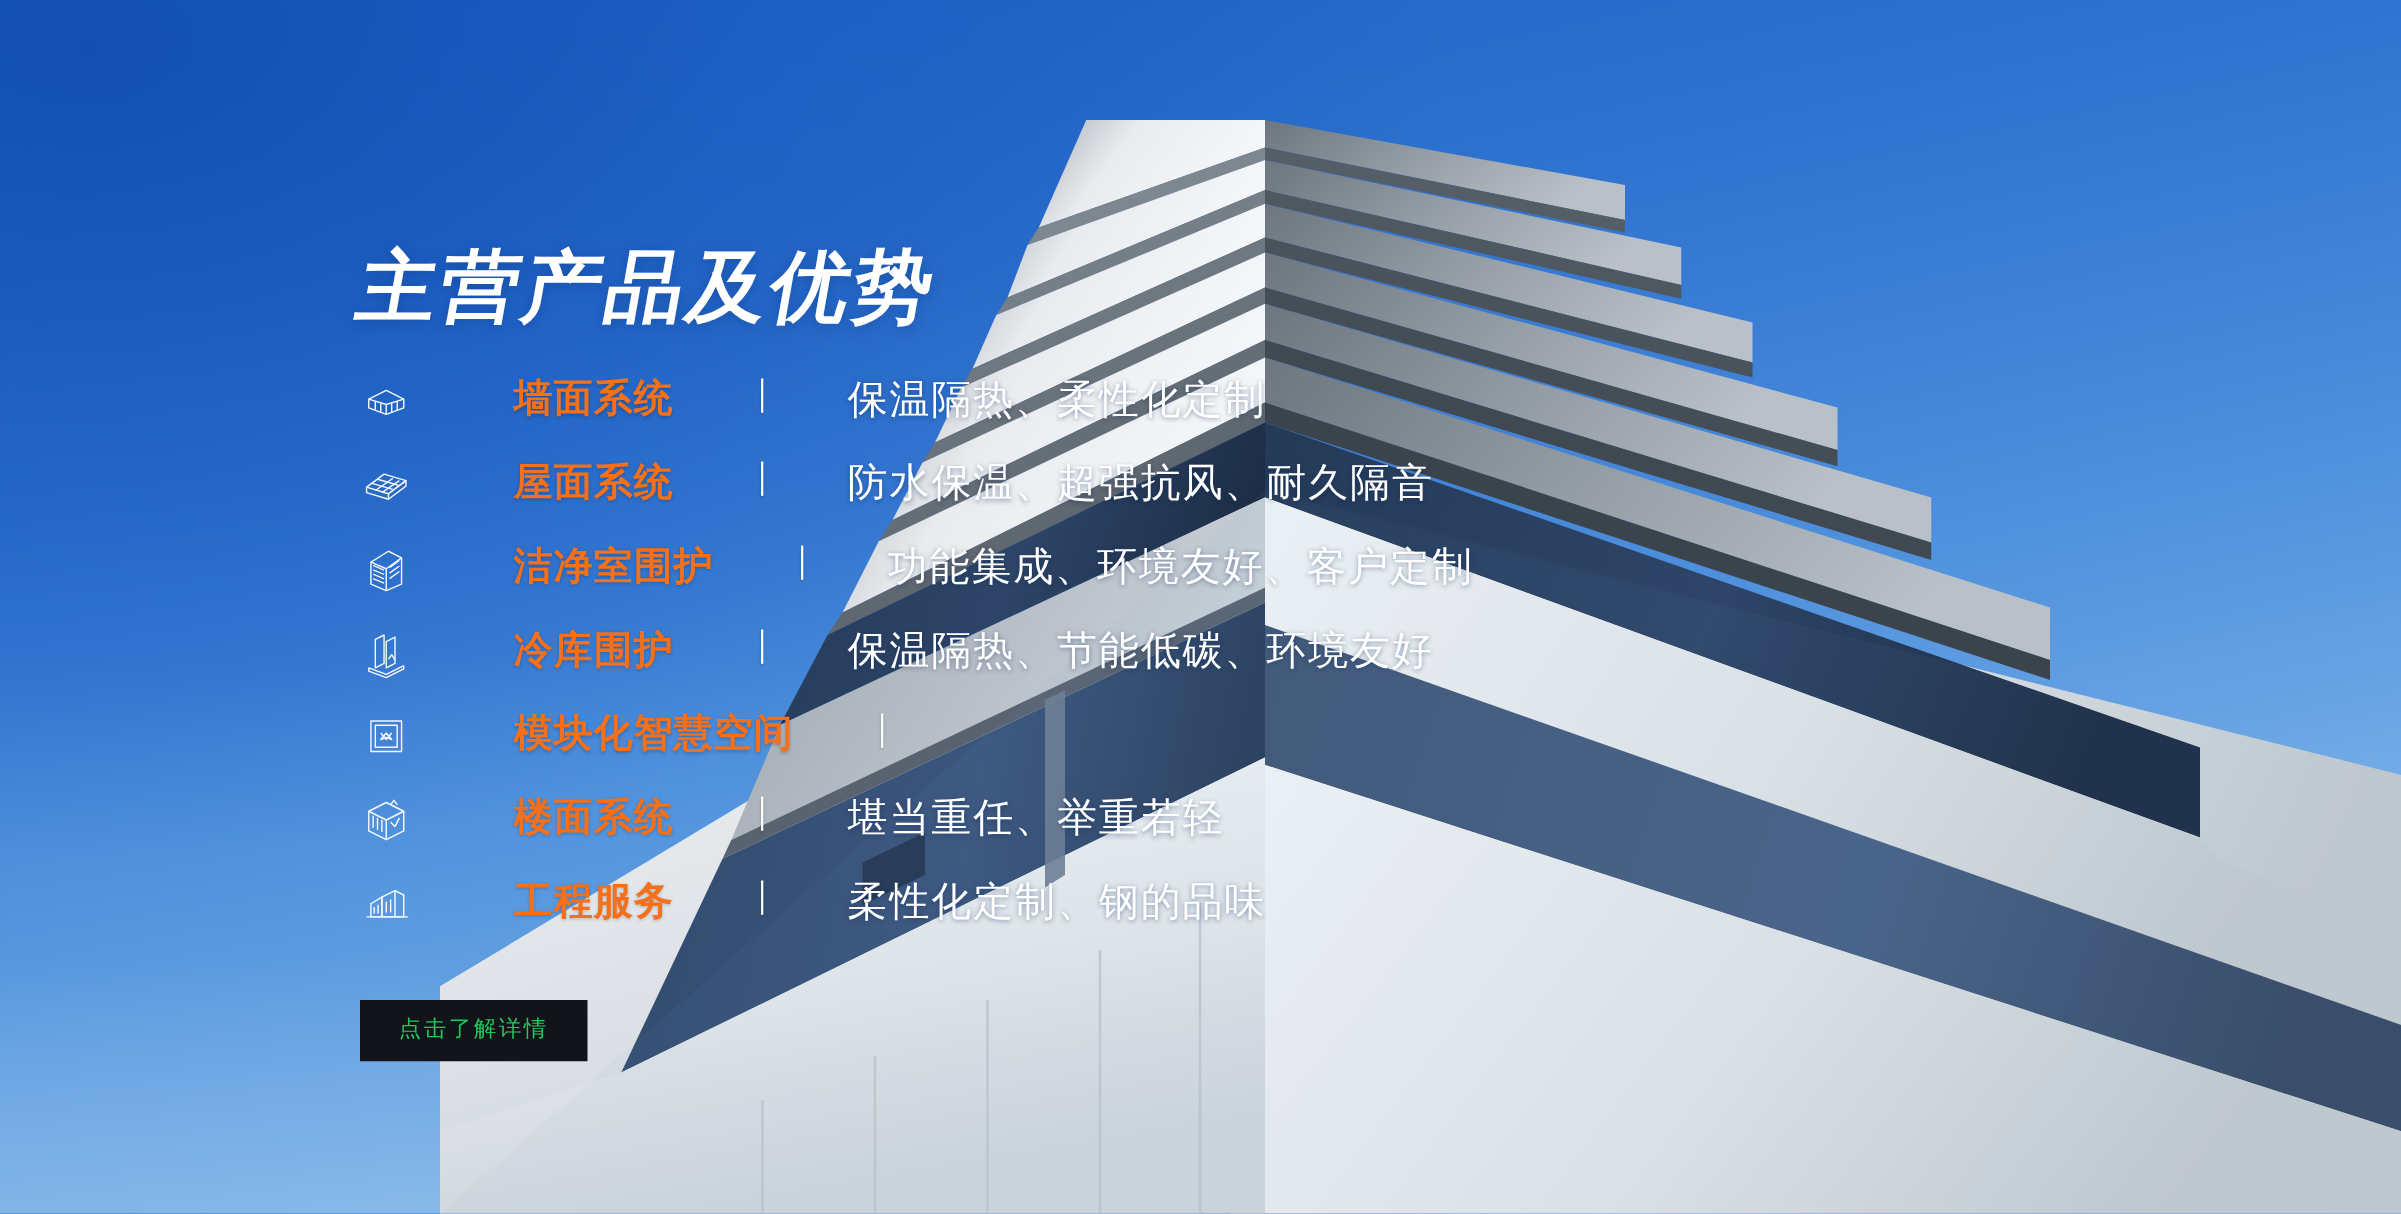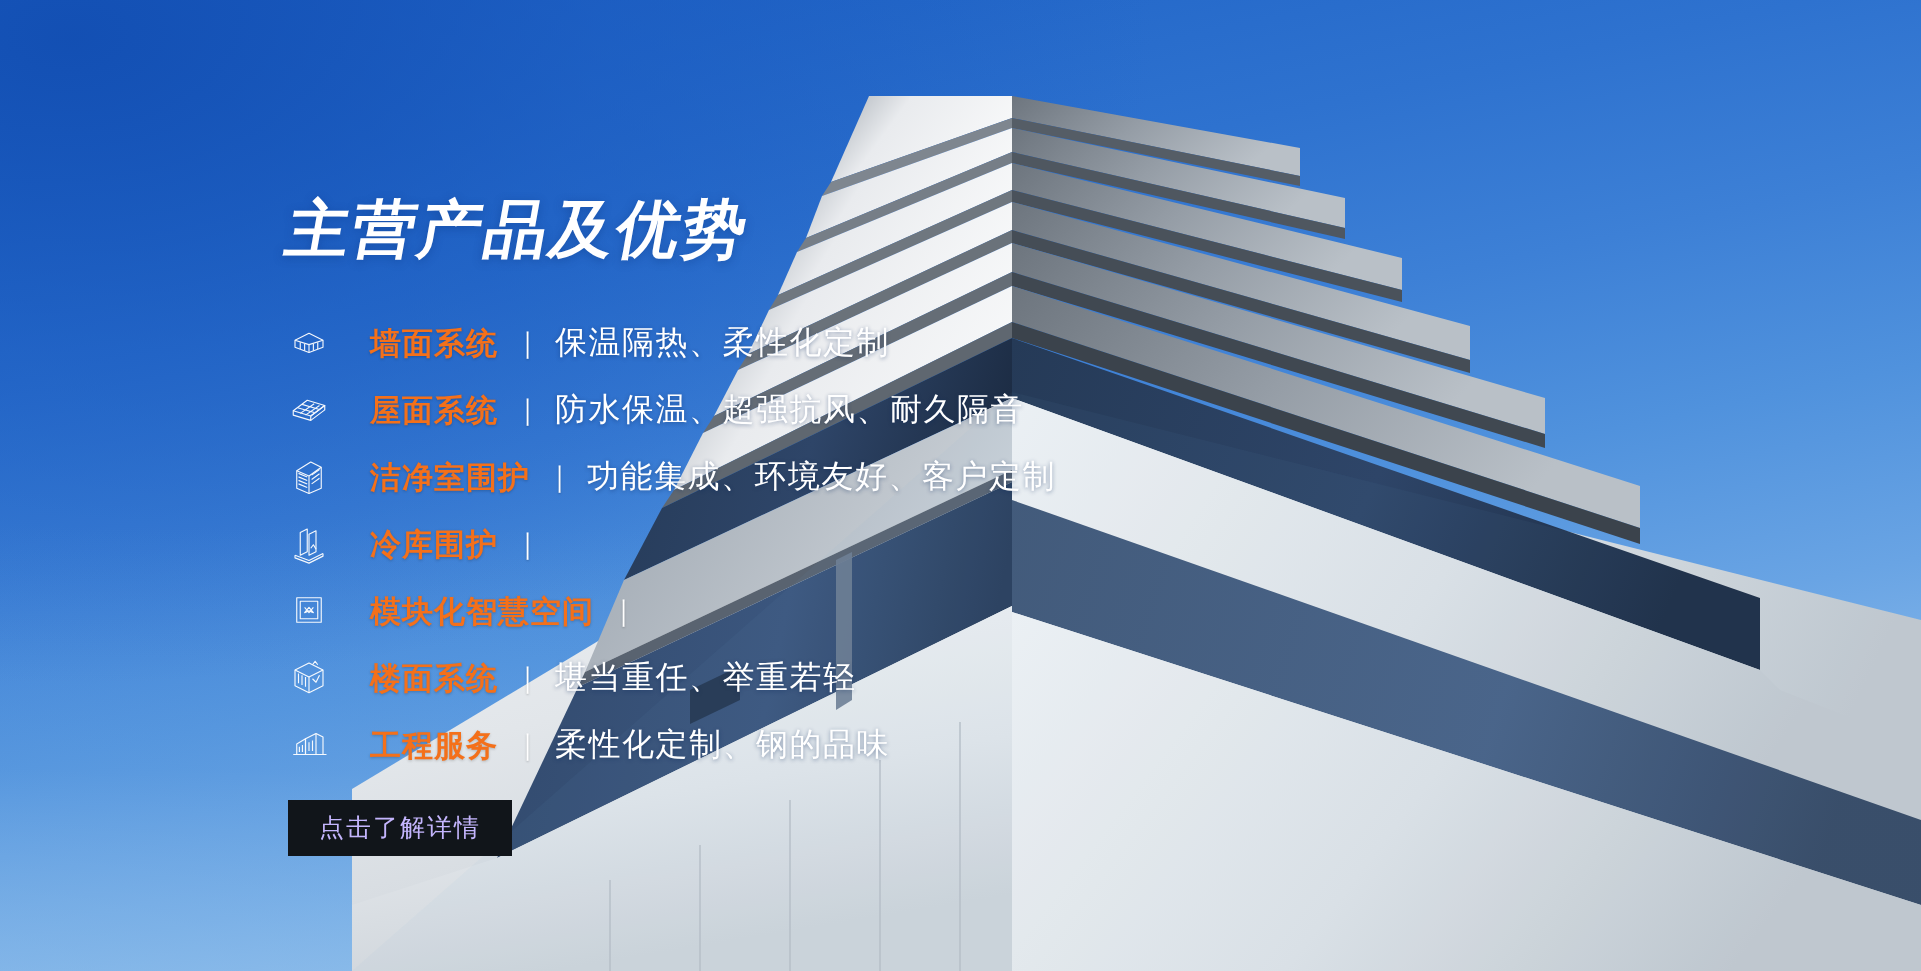--- a/index.html
+++ b/index.html
@@ -86,23 +86,24 @@
 
   .feature-list {
     position: absolute;
     left: 286px;
     top: 298px;
     width: 960px;
   }
 
   .feature-row {
     display: flex;
-    align-items: flex-end;
+    align-items: flex-start;
     height: 67px;
     white-space: nowrap;
+    gap: 41px;
   }
 
   .feature-icon {
     width: 46px;
     height: 46px;
     flex: 0 0 46px;
     margin-right: 38px;
     display: flex;
     align-items: center;
     justify-content: center;
@@ -143,22 +144,22 @@
   }
 
   .cta-wrap {
     position: absolute;
     left: 288px;
     top: 800px;
   }
   .cta-button {
     display: inline-block;
     background: #11151a;
-    color: #c4b5fd;
-    font-size: 25px;
+    color: #22c55e;
+    font-size: 18px;
     letter-spacing: 2px;
     padding: 15px 31px 16px 31px;
     border: none;
     cursor: pointer;
     font-family: "DejaVu Sans", "Liberation Sans", sans-serif;
     line-height: 1;
   }
 </style>
 </head>
 <body>
@@ -346,20 +347,21 @@
           <svg viewBox="0 0 48 48" fill="none" stroke="#ffffff" stroke-width="1.3" stroke-linejoin="round">
             <path d="M14 12 L22 8 L22 34 L14 38 Z"></path>
             <path d="M24 14 L32 10 L32 34 L24 38 Z"></path>
             <path d="M8 38 L24 44 L40 36"></path>
             <path d="M8 38 L8 41 L24 47 L40 39 L40 36"></path>
             <path d="M26 30 L29 26 L32 31"></path>
           </svg>
         </span>
         <span class="feature-title">冷库围护</span>
         <span class="feature-sep">丨</span>
+        <span class="feature-desc">保温隔热、节能低碳、环境友好</span>
       </div>
 
       <div class="feature-row">
         <span class="feature-icon">
           <svg viewBox="0 0 48 48" fill="none" stroke="#ffffff" stroke-width="1.3" stroke-linejoin="round">
             <rect x="10" y="10" width="28" height="28"></rect>
             <path d="M14 14 L34 14 L34 34 L14 34 Z"></path>
             <path d="M19 27 L24 21 L29 27 L24 25 Z"></path>
             <path d="M19 21 L24 27 L29 21"></path>
           </svg>

